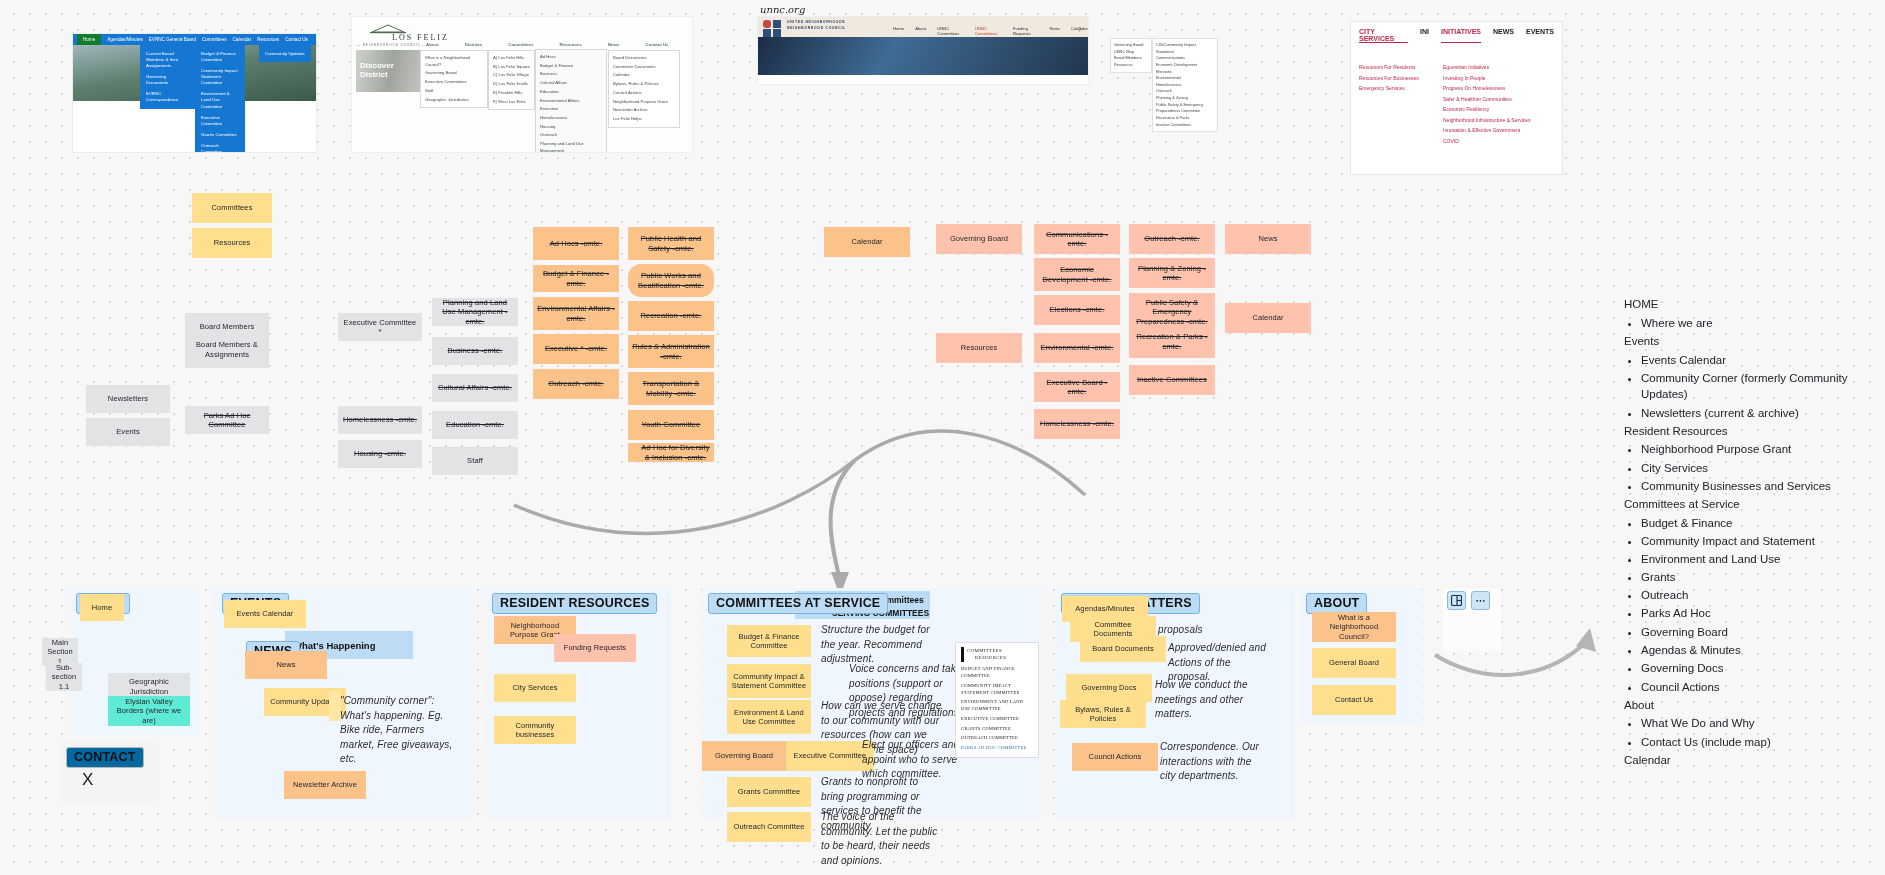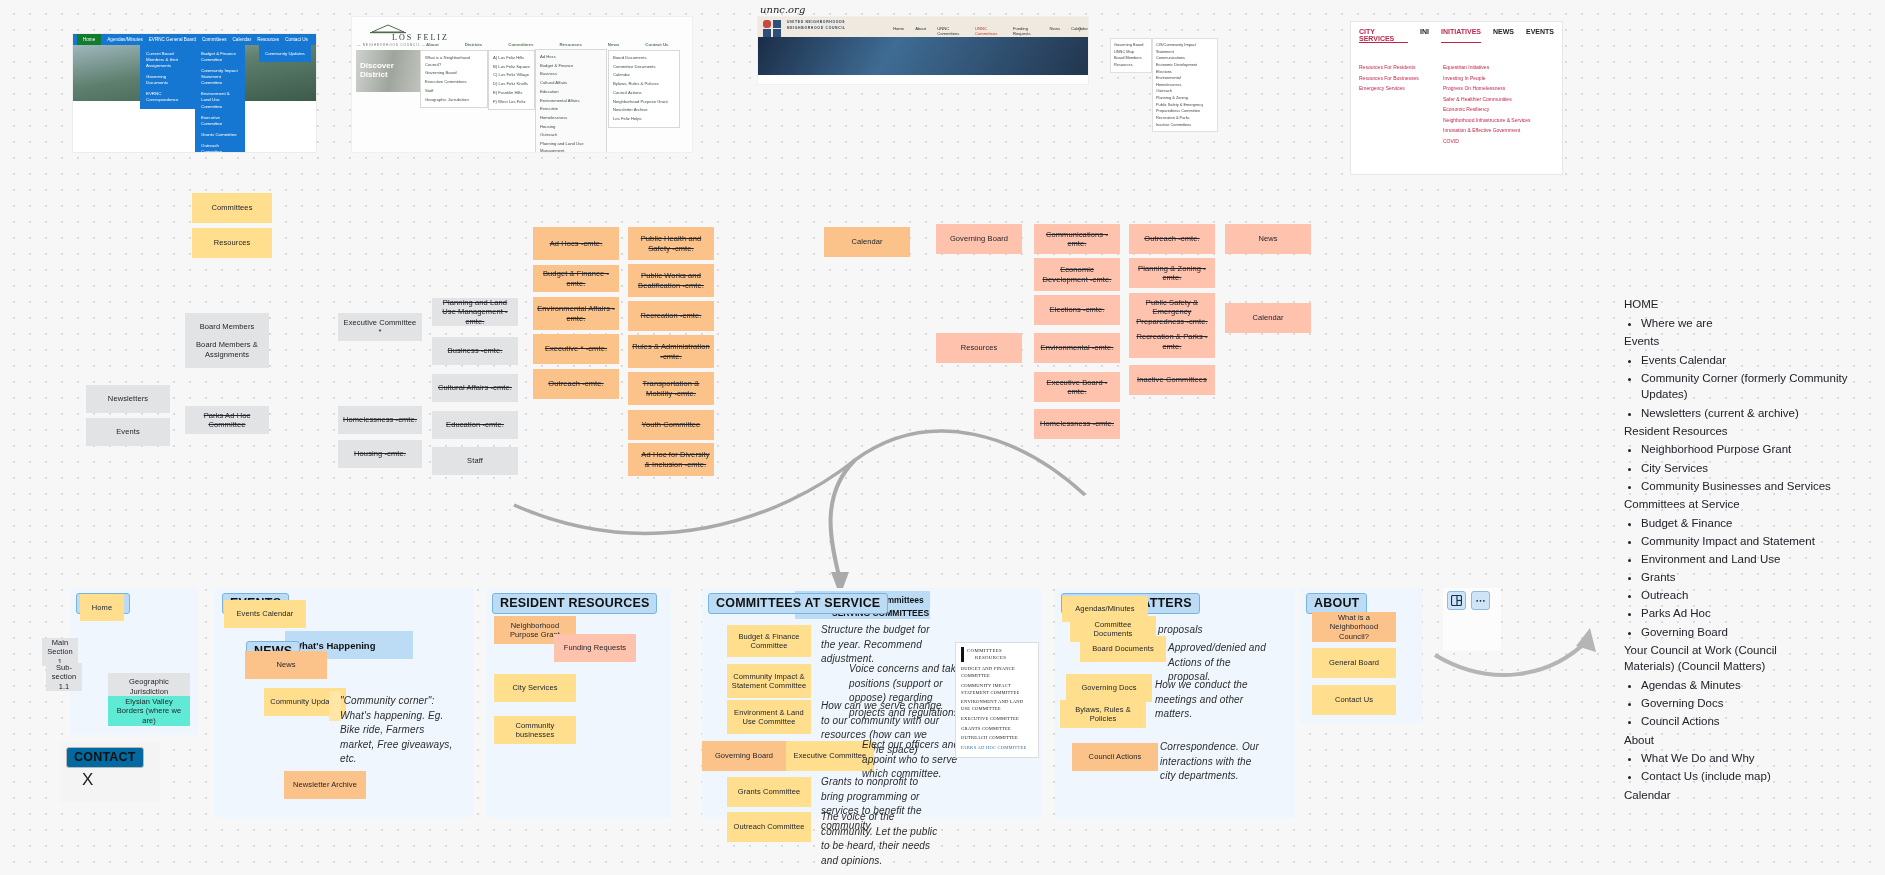--- a/index.html
+++ b/index.html
@@ -293,26 +293,26 @@
 <div class="note n-gray strike" style="left:432px;top:411px;width:86px;height:28px;">Education -cmte.</div>
 <div class="note n-gray" style="left:432px;top:447px;width:86px;height:28px;">Staff</div>
 
 <div class="note n-orange strike" style="left:533px;top:227px;width:86px;height:33px;">Ad Hocs -cmte.</div>
 <div class="note n-orange strike" style="left:533px;top:265px;width:86px;height:27px;">Budget &amp; Finance -cmte.</div>
 <div class="note n-orange strike" style="left:533px;top:297px;width:86px;height:33px;">Environmental Affairs -cmte.</div>
 <div class="note n-orange strike" style="left:533px;top:334px;width:86px;height:30px;">Executive * -cmte.</div>
 <div class="note n-orange strike" style="left:533px;top:369px;width:86px;height:30px;">Outreach -cmte.</div>
 
 <div class="note n-orange strike" style="left:628px;top:227px;width:86px;height:33px;">Public Health and Safety -cmte.</div>
-<div class="note n-orange strike" style="left:628px;top:264px;width:86px;height:33px;">Public Works and Beatification -cmte.</div>
+<div class="note n-orange strike" style="left:628px;top:264px;width:86px;height:33px;border-radius:13px;">Public Works and Beatification -cmte.</div>
 <div class="note n-orange strike" style="left:628px;top:301px;width:86px;height:30px;">Recreation -cmte.</div>
 <div class="note n-orange strike" style="left:628px;top:335px;width:86px;height:33px;">Rules &amp; Administration -cmte.</div>
 <div class="note n-orange strike" style="left:628px;top:372px;width:86px;height:33px;">Transportation &amp; Mobility -cmte.</div>
 <div class="note n-orange strike" style="left:628px;top:410px;width:86px;height:30px;">Youth Committee</div>
-<div class="note n-orange strike" style="left:628px;top:443px;width:86px;height:33px;padding-left:13px;">Ad Hoc for Diversity &amp; Inclusion -cmte.</div>
+<div class="note n-orange strike" style="left:628px;top:443px;width:86px;height:19px;padding-left:13px;">Ad Hoc for Diversity &amp; Inclusion -cmte.</div>
 
 <div class="note n-orange" style="left:824px;top:227px;width:86px;height:30px;">Calendar</div>
 
 <div class="note n-salmon" style="left:936px;top:224px;width:86px;height:30px;">Governing Board</div>
 <div class="note n-salmon" style="left:936px;top:333px;width:86px;height:30px;">Resources</div>
 
 <div class="note n-salmon strike" style="left:1034px;top:224px;width:86px;height:30px;">Communications -cmte.</div>
 <div class="note n-salmon strike" style="left:1034px;top:258px;width:86px;height:33px;">Economic Development -cmte.</div>
 <div class="note n-salmon strike" style="left:1034px;top:295px;width:86px;height:30px;">Elections -cmte.</div>
 <div class="note n-salmon strike" style="left:1034px;top:333px;width:86px;height:30px;">Environmental -cmte.</div>
@@ -470,21 +470,20 @@
       <li>Budget &amp; Finance</li>
       <li>Community Impact and Statement</li>
       <li>Environment and Land Use</li>
       <li>Grants</li>
       <li>Outreach</li>
       <li>Parks Ad Hoc</li>
       <li>Governing Board</li>
     </ul>
   </div>
   <div>
-    <div class="head" style="max-width:205px;">Your Council at Work (Council Materials) (Council Matters)</div>
     <ul>
       <li>Agendas &amp; Minutes</li>
       <li>Governing Docs</li>
       <li>Council Actions</li>
     </ul>
   </div>
   <div>
     <div class="head">About</div>
     <ul>
       <li>What We Do and Why</li>

